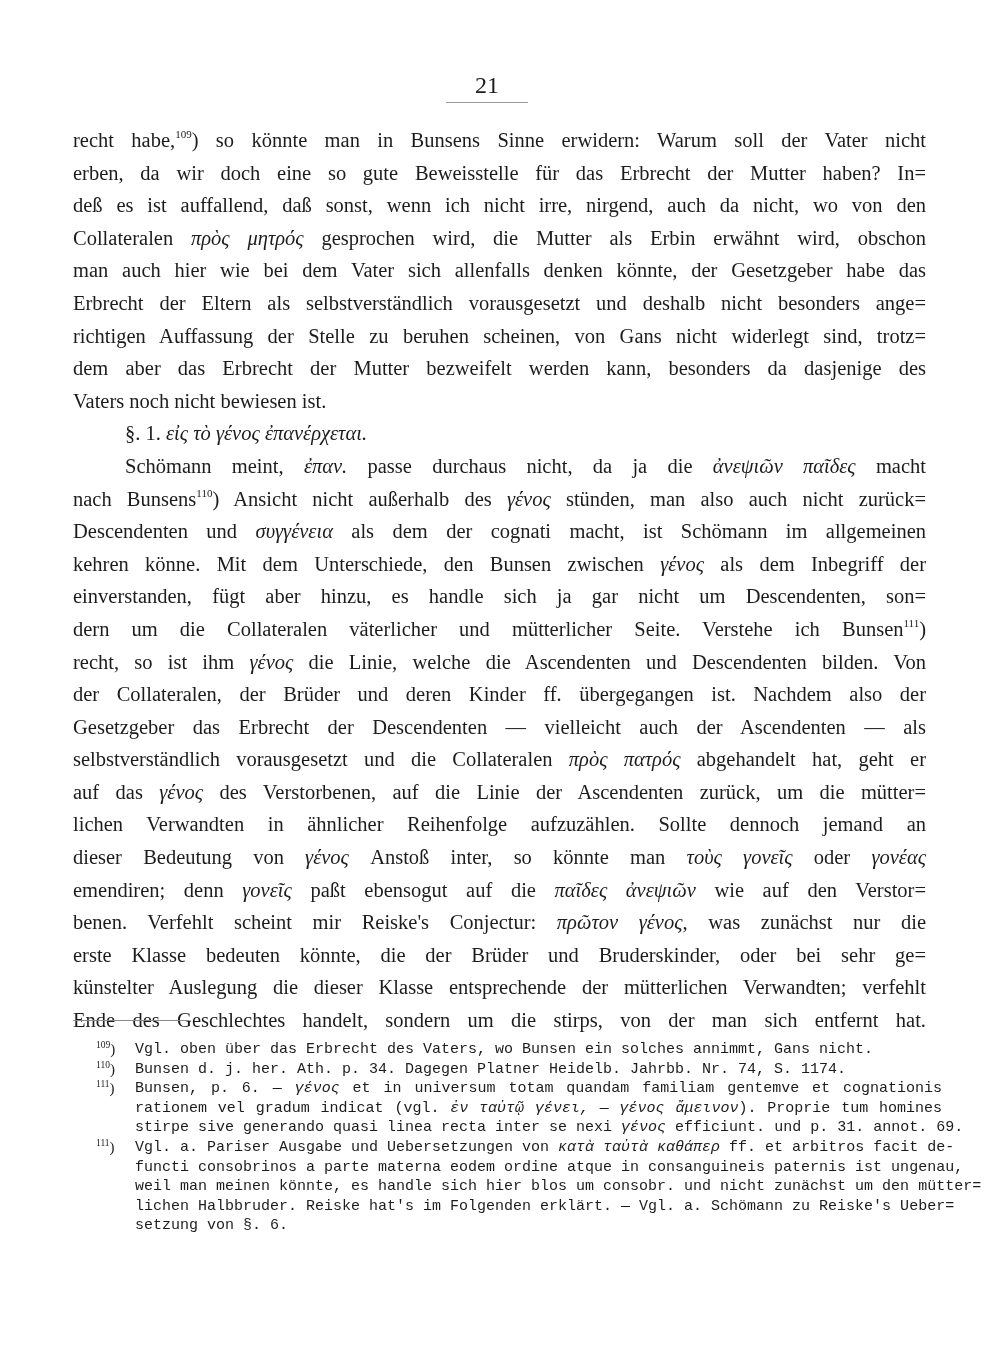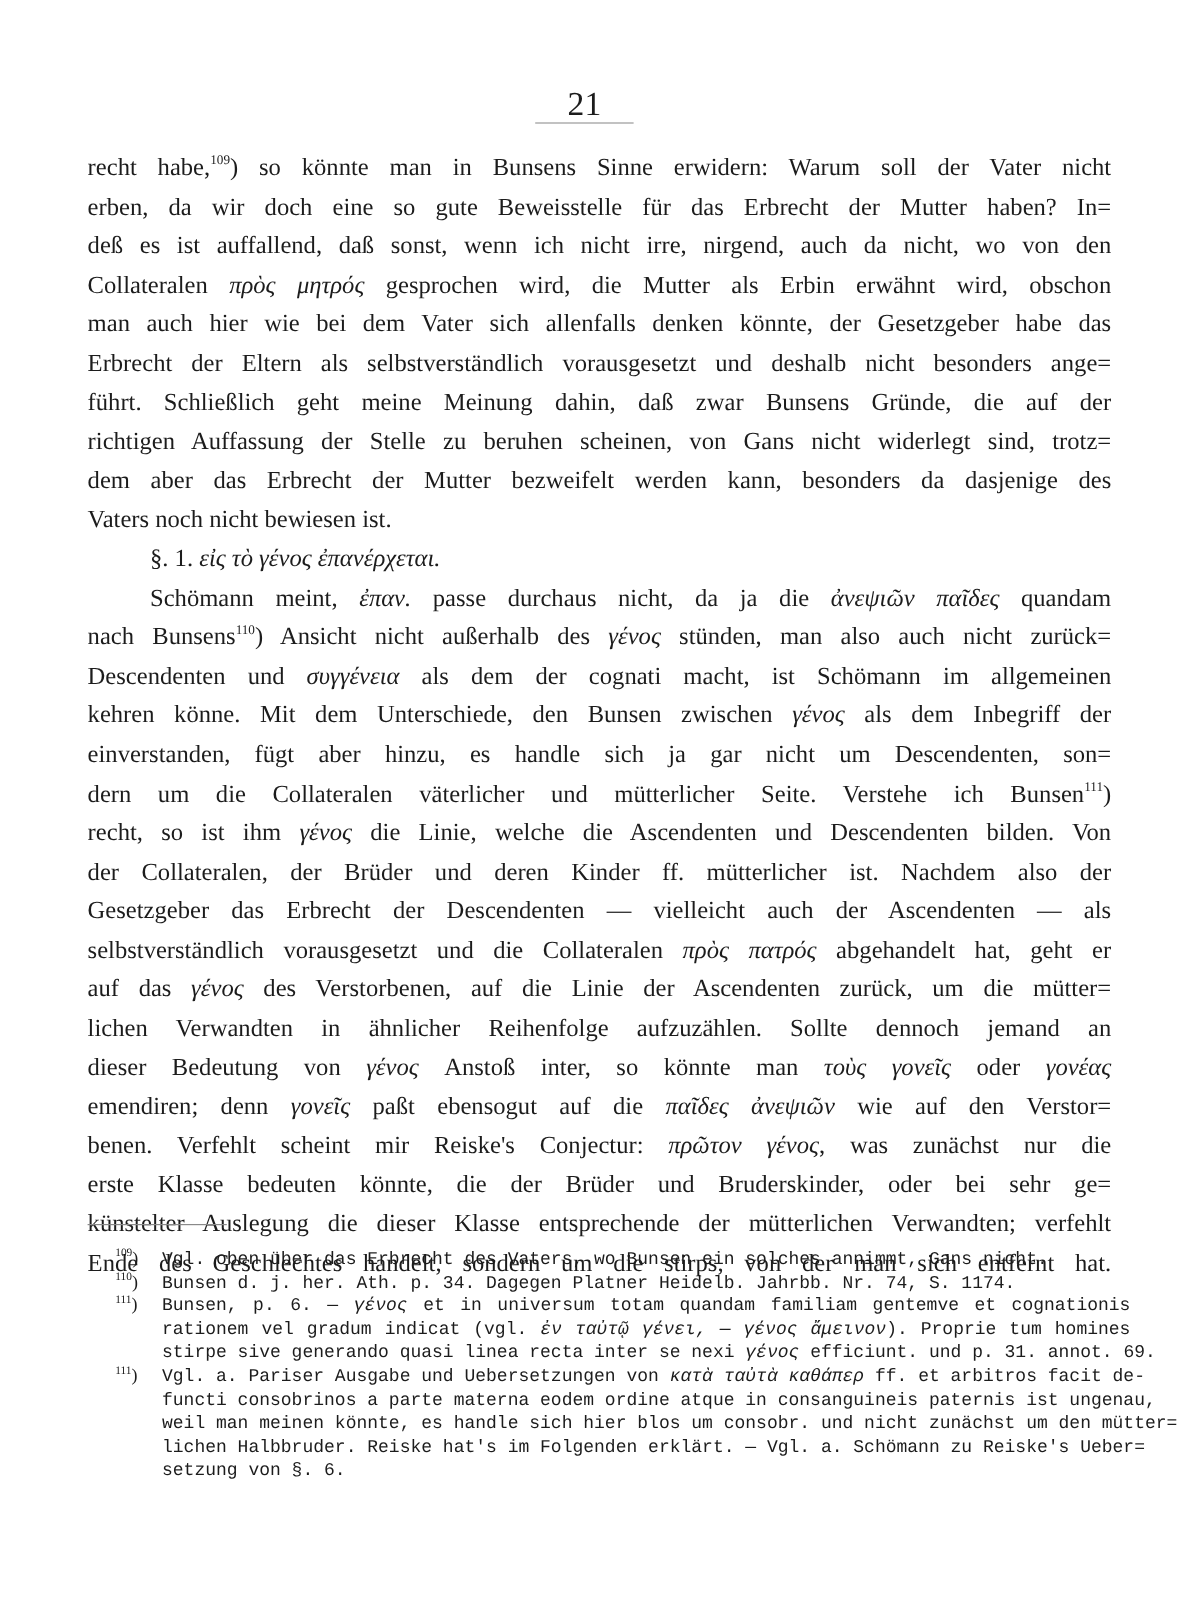--- a/index.html
+++ b/index.html
@@ -3,21 +3,21 @@
 <meta charset="utf-8">
 <style>
   html, body { margin: 0; padding: 0; }
   body {
     width: 1000px; height: 1350px; background: #ffffff; color: #1c1c1c;
     font-family: "Liberation Serif", "DejaVu Serif", serif;
     position: relative; overflow: hidden;
   }
   .page-number {
     position: absolute; top: 72px; left: 0; width: 974px; text-align: center;
-    font-size: 28px; letter-spacing: 0px;
+    font-size: 24px; letter-spacing: 0px;
   }
   .page-rule {
     position: absolute; top: 102px; left: 446px; width: 82px; height: 0;
     border-top: 1px solid #9a9a9a;
   }
   .body-text {
     position: absolute; top: 124px; left: 73px; width: 853px;
     font-size: 20.5px; line-height: 32.6px;
   }
   .line {
@@ -49,33 +49,32 @@
 <div class="page-number">21</div>
 <div class="page-rule"></div>
 
 <div class="body-text" id="body-text">
     <span class="line"><span>recht habe,</span><sup>109</sup><span>) so könnte man in Bunsens Sinne erwidern: Warum soll der Vater nicht</span></span>
     <span class="line"><span>erben, da wir doch eine so gute Beweisstelle für das Erbrecht der Mutter haben? In=</span></span>
     <span class="line"><span>deß es ist auffallend, daß sonst, wenn ich nicht irre, nirgend, auch da nicht, wo von den</span></span>
     <span class="line"><span>Collateralen </span><span class="greek">πρὸς μητρός</span><span> gesprochen wird, die Mutter als Erbin erwähnt wird, obschon</span></span>
     <span class="line"><span>man auch hier wie bei dem Vater sich allenfalls denken könnte, der Gesetzgeber habe das</span></span>
     <span class="line"><span>Erbrecht der Eltern als selbstverständlich vorausgesetzt und deshalb nicht besonders ange=</span></span>
-    <span class="line"><span>führt.  Schließlich geht meine Meinung dahin, daß zwar Bunsens Gründe, die auf der</span></span>
     <span class="line"><span>richtigen Auffassung der Stelle zu beruhen scheinen, von Gans nicht widerlegt sind, trotz=</span></span>
     <span class="line"><span>dem aber das Erbrecht der Mutter bezweifelt werden kann, besonders da dasjenige des</span></span>
     <span class="line last"><span>Vaters noch nicht bewiesen ist.</span></span>
     <span class="line heading"><span>§. 1.  </span><span class="greek">εἰς τὸ γένος ἐπανέρχεται.</span></span>
-    <span class="line indent"><span>Schömann meint, </span><span class="greek">ἐπαν.</span><span> passe durchaus nicht, da ja die </span><span class="greek">ἀνεψιῶν παῖδες</span><span> quandam</span></span>
+    <span class="line indent"><span>Schömann meint, </span><span class="greek">ἐπαν.</span><span> passe durchaus nicht, da ja die </span><span class="greek">ἀνεψιῶν παῖδες</span><span> macht</span></span>
     <span class="line"><span>nach Bunsens</span><sup>110</sup><span>) Ansicht nicht außerhalb des </span><span class="greek">γένος</span><span> stünden, man also auch nicht zurück=</span></span>
     <span class="line"><span>Descendenten und </span><span class="greek">συγγένεια</span><span> als dem der cognati macht, ist Schömann im allgemeinen</span></span>
     <span class="line"><span>kehren könne.  Mit dem Unterschiede, den Bunsen zwischen </span><span class="greek">γένος</span><span> als dem Inbegriff der</span></span>
     <span class="line"><span>einverstanden, fügt aber hinzu, es handle sich ja gar nicht um Descendenten, son=</span></span>
     <span class="line"><span>dern um die Collateralen väterlicher und mütterlicher Seite.  Verstehe ich Bunsen</span><sup>111</sup><span>)</span></span>
     <span class="line"><span>recht, so ist ihm </span><span class="greek">γένος</span><span> die Linie, welche die Ascendenten und Descendenten bilden.  Von</span></span>
-    <span class="line"><span>der Collateralen, der Brüder und deren Kinder ff. mütterlicher ist.  Nachdem also der</span></span>
+    <span class="line"><span>der Collateralen, der Brüder und deren Kinder ff. übergegangen ist.  Nachdem also der</span></span>
     <span class="line"><span>Gesetzgeber das Erbrecht der Descendenten — vielleicht auch der Ascendenten — als</span></span>
     <span class="line"><span>selbstverständlich vorausgesetzt und die Collateralen </span><span class="greek">πρὸς πατρός</span><span> abgehandelt hat, geht er</span></span>
     <span class="line"><span>auf das </span><span class="greek">γένος</span><span> des Verstorbenen, auf die Linie der Ascendenten zurück, um die mütter=</span></span>
     <span class="line"><span>lichen Verwandten in ähnlicher Reihenfolge aufzuzählen.  Sollte dennoch jemand an</span></span>
     <span class="line"><span>dieser Bedeutung von </span><span class="greek">γένος</span><span> Anstoß inter, so könnte man </span><span class="greek">τοὺς γονεῖς</span><span> oder </span><span class="greek">γονέας</span></span>
     <span class="line"><span>emendiren; denn </span><span class="greek">γονεῖς</span><span> paßt ebensogut auf die </span><span class="greek">παῖδες ἀνεψιῶν</span><span> wie auf den Verstor=</span></span>
     <span class="line"><span>benen.  Verfehlt scheint mir Reiske's Conjectur: </span><span class="greek">πρῶτον γένος</span><span>, was zunächst nur die</span></span>
     <span class="line"><span>erste Klasse bedeuten könnte, die der Brüder und Bruderskinder, oder bei sehr ge=</span></span>
     <span class="line"><span>künstelter Auslegung die dieser Klasse entsprechende der mütterlichen Verwandten; verfehlt</span></span>
     <span class="line"><span>Ende des Geschlechtes handelt, sondern um die stirps, von der man sich entfernt hat.</span></span>

